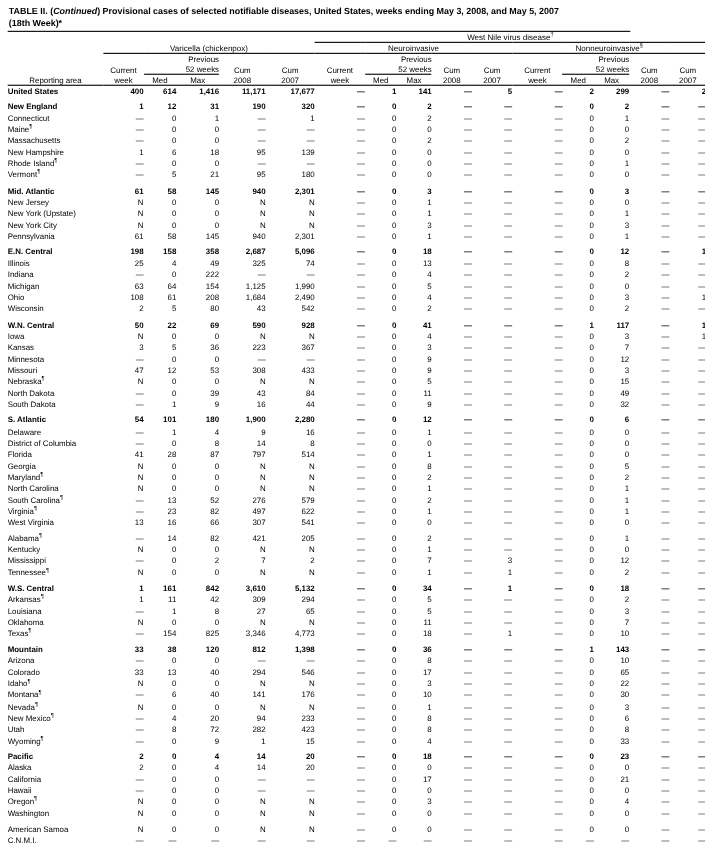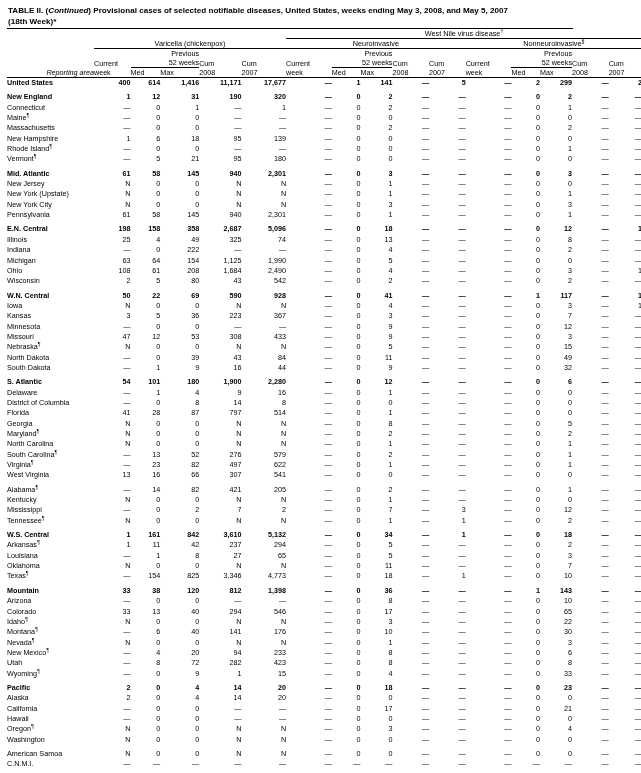--- a/index.html
+++ b/index.html
@@ -55,29 +55,28 @@
     border-bottom: 1px solid #000;
   }
   .rule-thick {
     border-bottom: 1.3px solid #000;
   }
   .hdr-sub {
     text-align: right;
     font-size: 7.2px;
   }
   .hdr-col {
-    text-align: left;
+    text-align: center;
     font-size: 7.2px;
     padding-right: 2px;
   }
   .hdr-area {
-    text-align: right;
+    text-align: center;
     font-size: 7.2px;
     padding-left: 1px;
-    font-style: italic;
   }
   td.num {
     text-align: right;
     padding-right: 2px;
     font-size: 7.2px;
     line-height: 10.35px;
     height: 10.35px;
   }
   td.area {
     text-align: left;
@@ -970,21 +969,21 @@
           <td class="num">0</td>
           <td class="num">18</td>
           <td class="num">—</td>
           <td class="num">—</td>
         </tr>
         <tr>
           <td class="area">Arkansas<sup>¶</sup></td>
           <td class="num">1</td>
           <td class="num">11</td>
           <td class="num">42</td>
-          <td class="num">237</td>
+          <td class="num">309</td>
           <td class="num">294</td>
           <td class="num">—</td>
           <td class="num">0</td>
           <td class="num">5</td>
           <td class="num">—</td>
           <td class="num">—</td>
           <td class="num">—</td>
           <td class="num">0</td>
           <td class="num">2</td>
           <td class="num">—</td>

